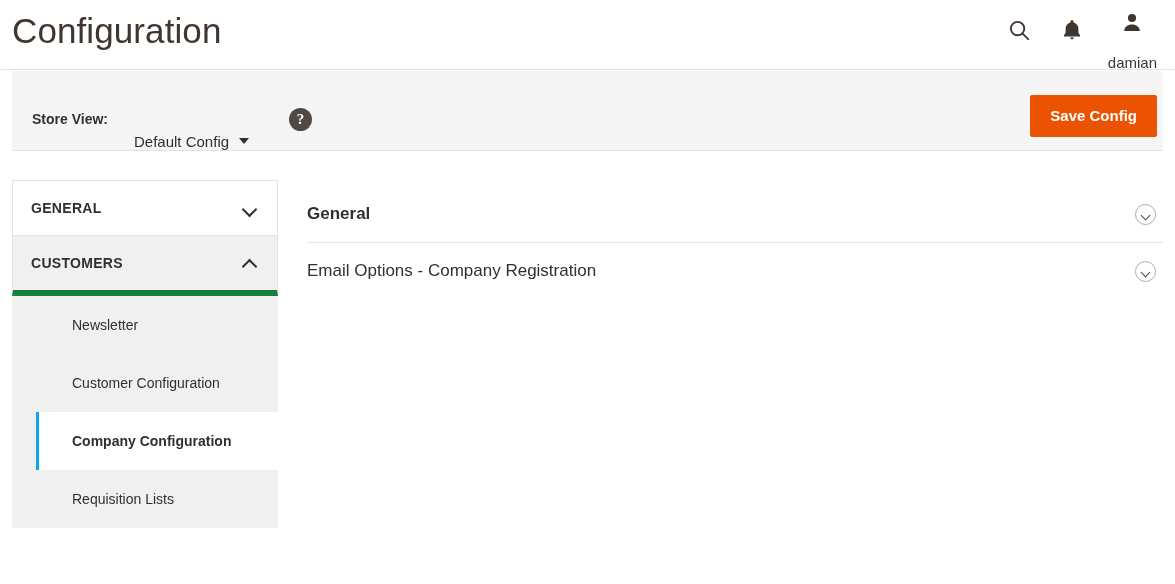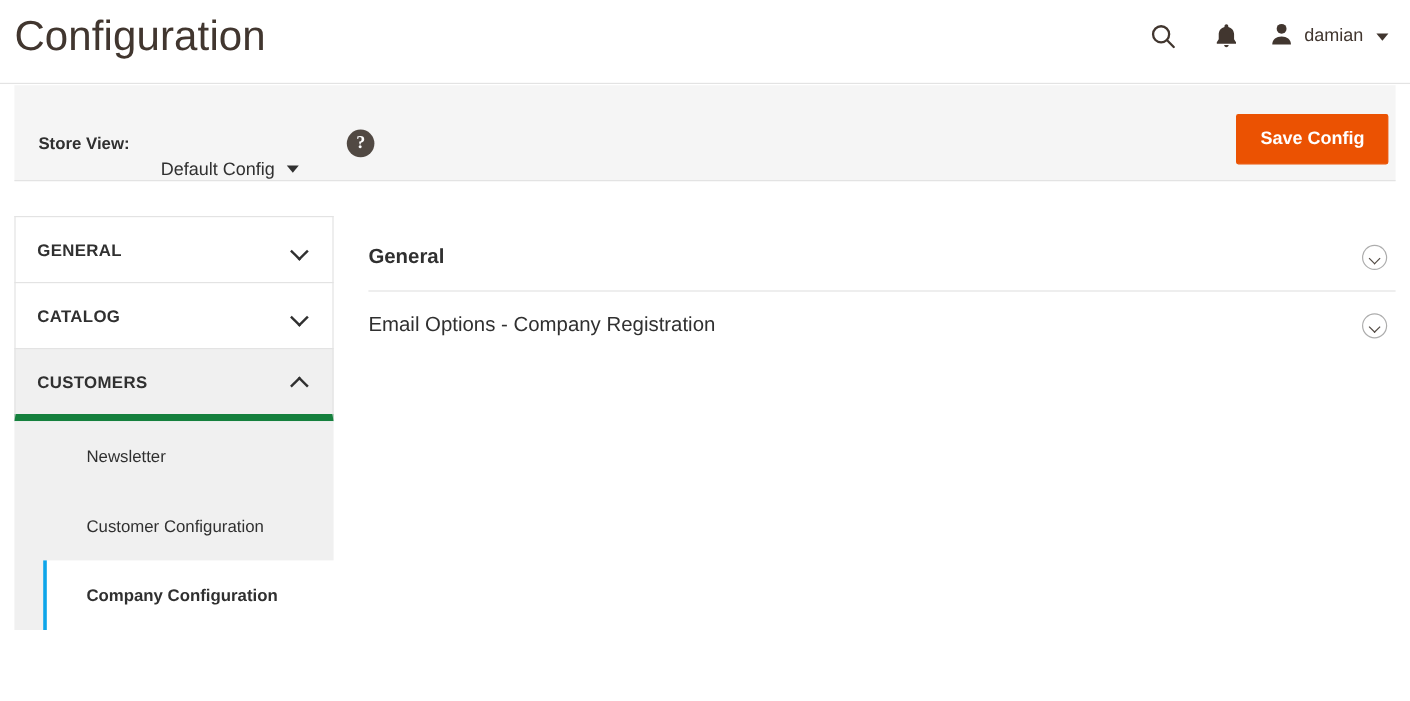--- a/index.html
+++ b/index.html
@@ -26,21 +26,21 @@
     position: absolute; right: 18px; top: 12px;
     display: flex; align-items: center; gap: 0px; height: 36px;
   }
   .hdr-btn {
     width: 52px; height: 36px; display: flex; align-items: center; justify-content: center;
     cursor: pointer; background: transparent; border: 0;
   }
   .hdr-btn svg { display: block; }
   .user-menu {
     display: flex; align-items: center; gap: 9px; height: 36px;
-    padding-left: 10px; cursor: pointer;
+    padding-left: 10px; cursor: pointer; flex-direction: column;
   }
   .user-name { font-size: 15px; color: #41362f; line-height: 36px; }
   .caret-dn {
     width: 0; height: 0; border-left: 5px solid transparent; border-right: 5px solid transparent;
     border-top: 6px solid #41362f; margin-left: 2px; margin-top: 2px;
   }
 
   
   .store-bar {
     position: absolute; left: 12px; top: 71px; width: 1151px; height: 80px;
@@ -187,38 +187,33 @@
 
   <div class="config-nav">
 
     <div class="nav-section">
       <div class="nav-section-title">
         <span class="label">GENERAL</span>
         <span class="chev"></span>
       </div>
     </div>
 
-    <div class="nav-section">
-      <div class="nav-section-title">
-        <span class="label">CATALOG</span>
-        <span class="chev"></span>
-      </div>
-    </div>
 
     <div class="nav-section is-open">
       <div class="nav-section-title">
         <span class="label">CUSTOMERS</span>
         <span class="chev up"></span>
       </div>
     </div>
 
     <div class="nav-sublist">
       <div class="nav-subitem">Newsletter</div>
       <div class="nav-subitem">Customer Configuration</div>
       <div class="nav-subitem active">Company Configuration</div>
+      <div class="nav-subitem">Requisition Lists</div>
     </div>
 
   </div>
 
   <div class="config-content">
 
     <div class="fieldset-wrapper">
       <div class="fieldset-head">
         <span class="fieldset-title light">General</span>
         <span class="collapse-circle"></span>

